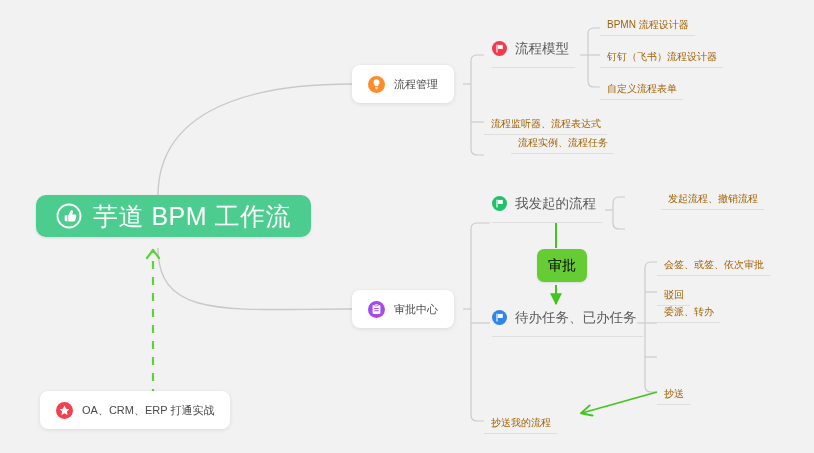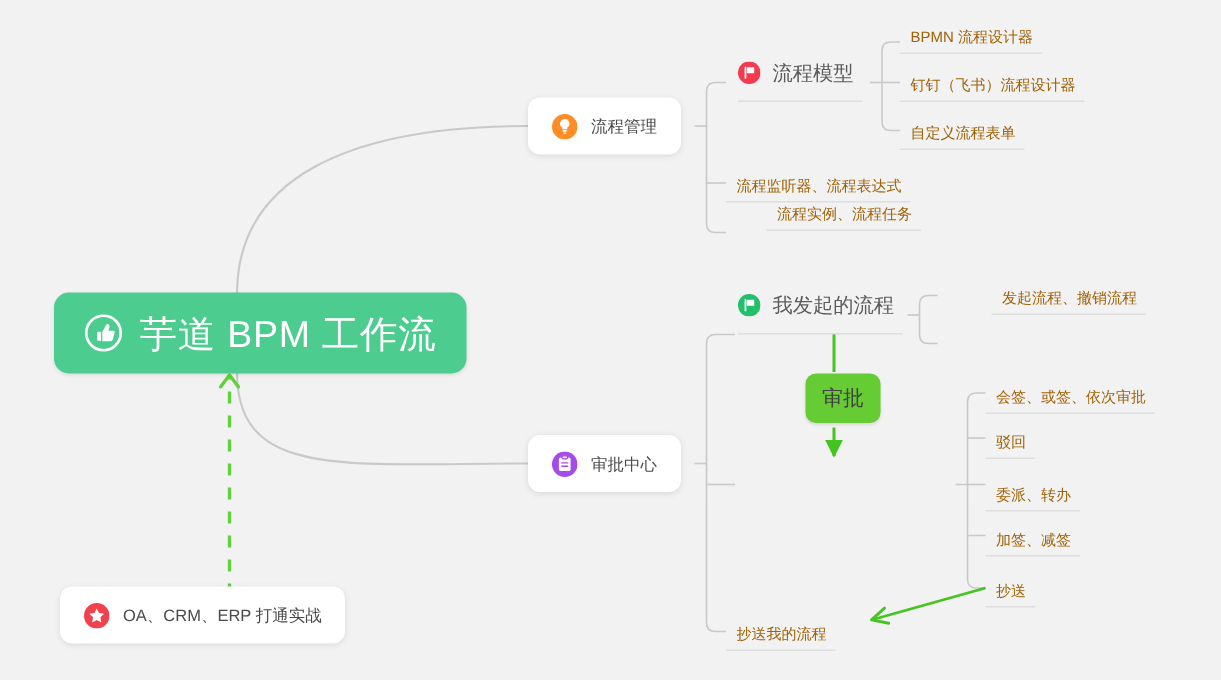--- a/index.html
+++ b/index.html
@@ -40,21 +40,21 @@
     display: flex;
     align-items: center;
     white-space: nowrap;
   }
 
   
   .root-node {
     background: #4CCC8E;
     border-radius: 10px;
     padding: 0 20px;
-    height: 54px;
+    height: 42px;
     box-shadow: 0 1px 3px rgba(0,0,0,0.10);
   }
   .root-label {
     color: #ffffff;
     font-size: 25px;
     letter-spacing: 0.5px;
     margin-left: 11px;
   }
 
   
@@ -101,21 +101,21 @@
   
   .tag-node {
     background: #66CC33;
     border-radius: 7px;
     height: 33px;
     padding: 0 11px;
     justify-content: center;
     box-shadow: 0 1px 2px rgba(0,0,0,0.10);
   }
   .tag-label {
-    color: #404040;
+    color: #000000;
     font-size: 14px;
     font-family: Liberation Mono, monospace;
   }
 
   
   .icon {
     display: inline-flex;
     align-items: center;
     justify-content: center;
     flex: 0 0 auto;
@@ -237,25 +237,34 @@
     </span>
     <span class="flag-label">我发起的流程</span>
   </div>
 
   <div class="node leaf-node" style="left:625px; top:183px;margin-left:36px;">发起流程、撤销流程</div>
 
   <div class="node tag-node" style="left:537px; top:249px;">
     <span class="tag-label">审批</span>
   </div>
 
+  <div class="node flag-node" style="left:492px; top:310px;">
+    <span class="icon">
+      <svg width="15" height="15" viewBox="0 0 15 15">
+        <circle cx="7.5" cy="7.5" r="7.5" fill="#2F86E8"></circle>
+        <rect x="4.4" y="3.4" width="1.15" height="8.2" rx="0.55" fill="#ffffff"></rect>
+        <path d="M5.9 3.9 h4.9 v4.0 h-4.9 z" fill="#ffffff"></path>
+      </svg>
+    </span>
+    <span class="flag-label">待办任务、已办任务</span>
+  </div>
 
   <div class="node leaf-node" style="left:657px; top:249px;">会签、或签、依次审批</div>
   <div class="node leaf-node" style="left:657px; top:279px;">驳回</div>
-  <div class="node leaf-node" style="left:657px; top:314px;">委派、转办</div>
-  <div class="node leaf-node" style="left:657px; top:344px;">加签、减签</div>
+  <div class="node leaf-node" style="left:657px; top:296px;">委派、转办</div>
   <div class="node leaf-node" style="left:657px; top:378px;">抄送</div>
 
   <div class="node leaf-node" style="left:484px; top:407px;">抄送我的流程</div>
 
   <div class="node card-node" style="left:40px; top:391px;">
     <span class="icon">
       <svg width="17" height="17" viewBox="0 0 17 17">
         <circle cx="8.5" cy="8.5" r="8.5" fill="#F2414E"></circle>
         <path d="M8.5 3.6 l1.52 3.08 3.40 0.49 -2.46 2.40 0.58 3.39 -3.04 -1.60
                  -3.04 1.60 0.58 -3.39 -2.46 -2.40 3.40 -0.49 z" fill="#ffffff"></path>

